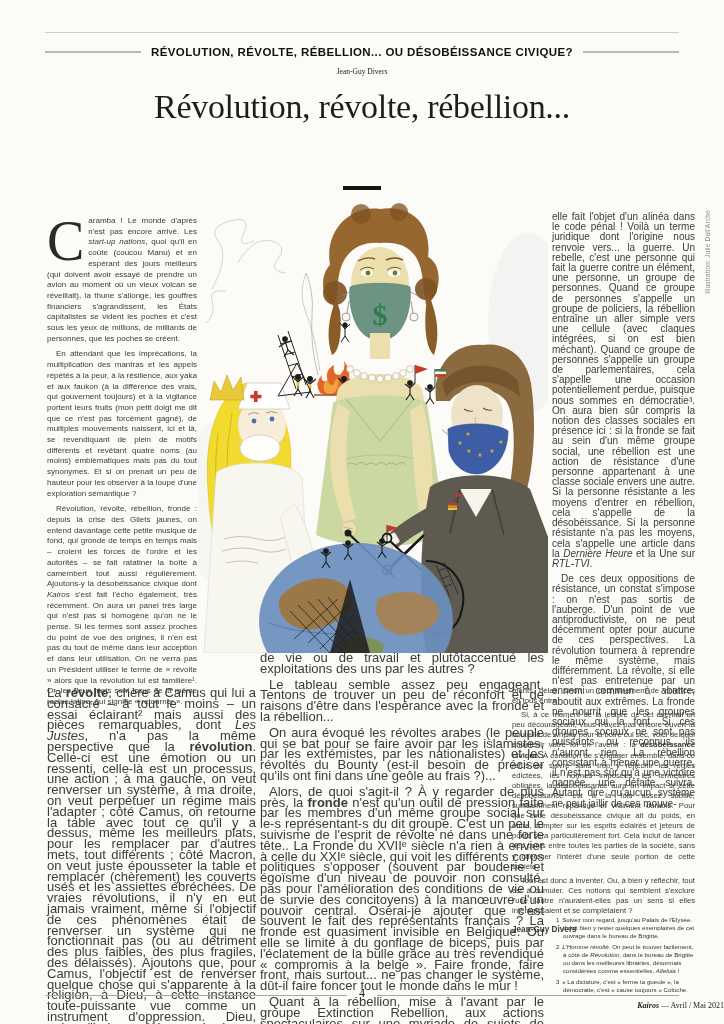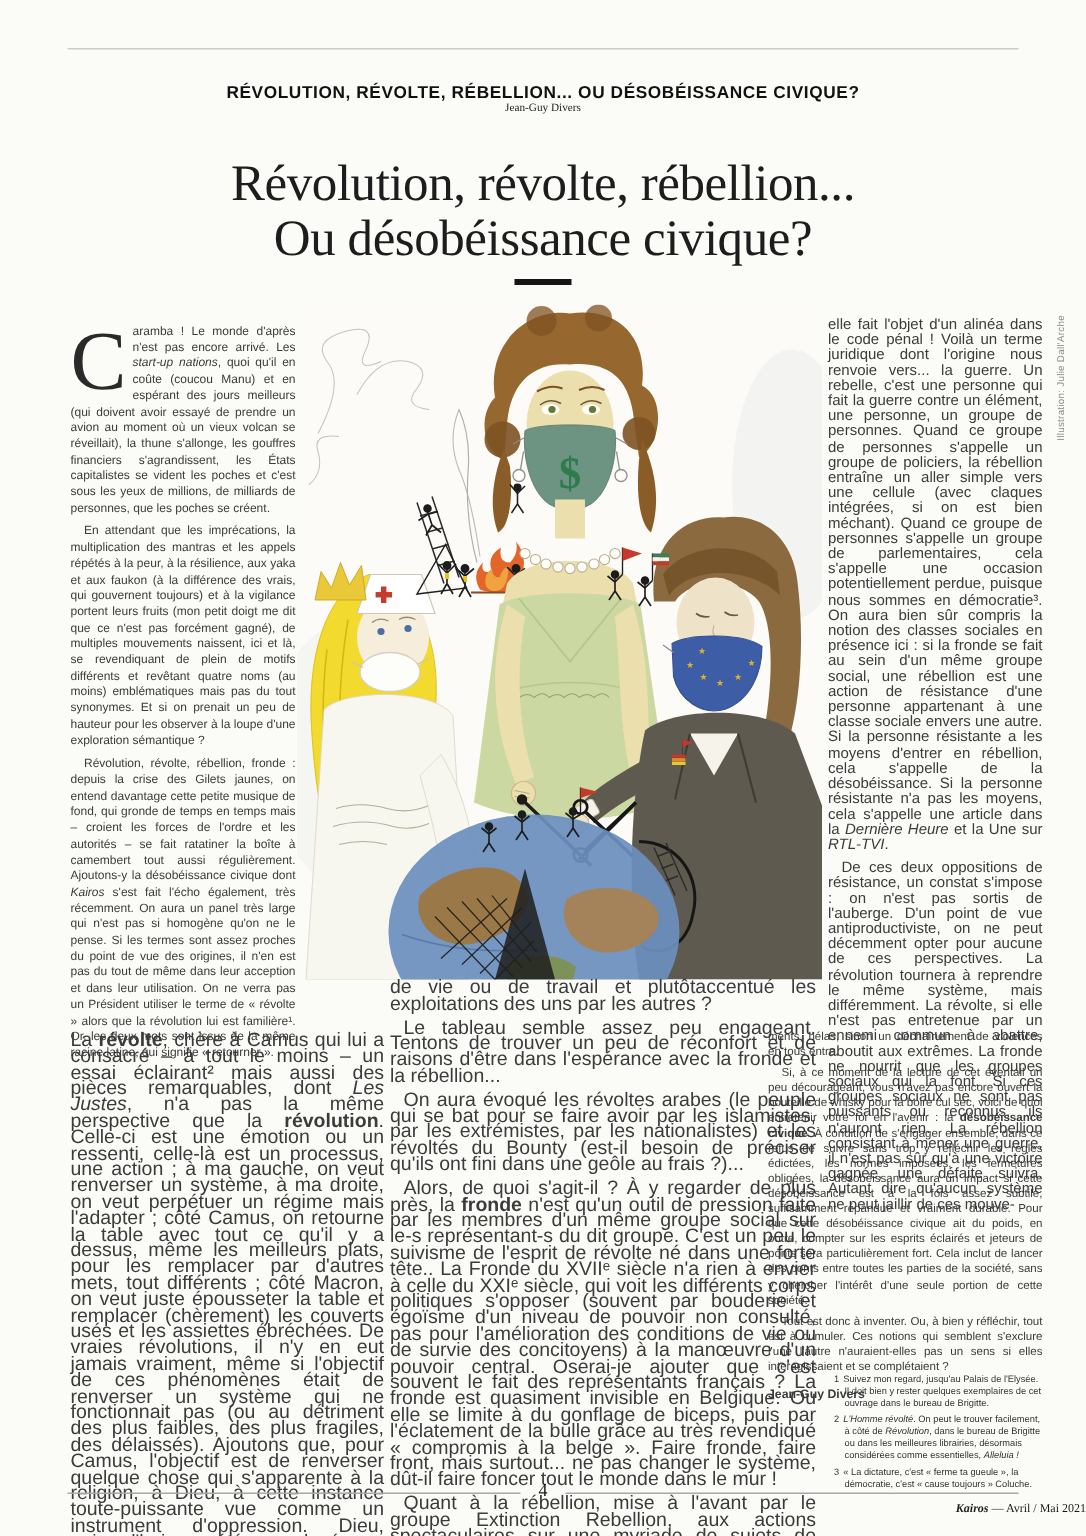--- a/index.html
+++ b/index.html
@@ -1,26 +1,26 @@
 <!DOCTYPE html>
 <html lang="fr"><head>
 <meta charset="utf-8">
 <style>
   html,body{margin:0;padding:0;background:#e8e8e8;}
   .page{position:relative;width:724px;height:1024px;background:#fbfbf8;overflow:hidden;
         font-family:"Liberation Sans",sans-serif;color:#3b3b3b;margin:0 auto;}
   .top-rule{position:absolute;left:45px;right:45px;top:32px;height:1px;background:#cccccc;}
-  .kicker-row{position:absolute;left:45px;right:45px;top:46px;display:flex;align-items:center;gap:10px;flex-direction:column;}
+  .kicker-row{position:absolute;left:45px;right:45px;top:46px;display:flex;align-items:center;gap:10px;}
   .kicker-row .rule{flex:1;height:2px;background:#b9b9b9;}
   .kicker{font-size:11.5px;font-weight:bold;letter-spacing:0.4px;color:#111;white-space:nowrap;margin:0;}
   .author{position:absolute;top:67px;left:0;right:0;text-align:center;
           font-family:"Liberation Serif",serif;font-size:7.5px;color:#222;}
   .headline{position:absolute;top:88px;left:0;right:0;text-align:center;
             font-family:"Liberation Serif",serif;font-weight:400;font-size:34px;line-height:37px;
-            color:#1d1d1d;margin:16px;letter-spacing:-0.3px;}
+            color:#1d1d1d;margin:0;letter-spacing:-0.3px;}
   .divider{position:absolute;top:186px;left:50%;transform:translateX(-50%);
            width:38px;height:4px;background:#151515;}
   .illo{position:absolute;left:198px;top:203px;width:350px;height:450px;margin:0;}
   .col{position:absolute;}
   .col p{font-size:13px;line-height:10.8px;text-align:justify;margin:0 0 5px;text-indent:9px;color:#3b3b3b;}
   .colA{left:47px;top:216px;width:150px;}
   .colA p{font-size:8px;line-height:10.7px;}
   .colB{left:47px;top:688px;width:209px;}
   .colC{left:260px;top:653px;width:284px;}
   .colD{left:552px;top:212px;width:143px;}
@@ -53,21 +53,21 @@
   <div class="top-rule"></div>
 
   <div class="kicker-row">
     <span class="rule"></span>
     <h2 class="kicker">RÉVOLUTION, RÉVOLTE, RÉBELLION... OU DÉSOBÉISSANCE CIVIQUE?</h2>
     <span class="rule"></span>
   </div>
   <div class="author">Jean-Guy Divers</div>
 
   <h1 class="headline"><span>Révolution, révolte, rébellion...</span><br>
-    <span>Ou désobéissance civique?</span></h1>
+    </h1>
 
   <div class="divider"></div>
 
   <figure class="illo">
     <svg viewBox="0 0 350 450" width="350" height="450" xmlns="http://www.w3.org/2000/svg">
       <rect width="350" height="450" fill="#fcfbf7"></rect>
       <ellipse cx="40" cy="300" rx="60" ry="90" fill="#eef0ed" opacity="0.5"></ellipse>
       <ellipse cx="330" cy="120" rx="40" ry="90" fill="#e9eeee" opacity="0.5"></ellipse>
       <ellipse cx="310" cy="400" rx="60" ry="70" fill="#dfe7e9" opacity="0.45"></ellipse>
 

